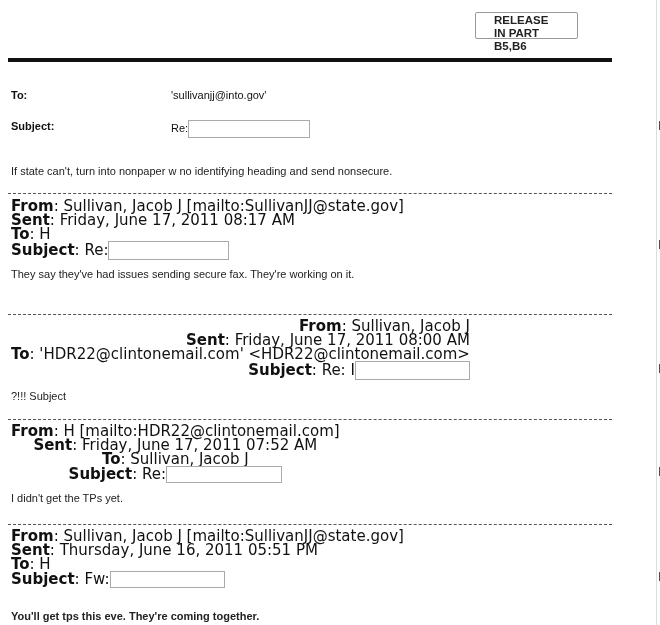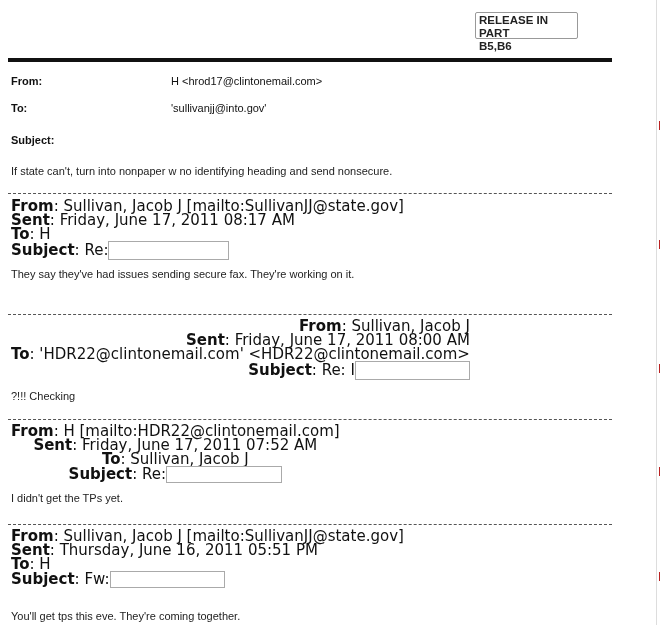--- a/index.html
+++ b/index.html
@@ -1,17 +1,17 @@
 <!DOCTYPE html>
 <html><head>
   <meta charset="utf-8">
   <style>
     html, body { margin:0; padding:0; background:#fff; }
     body { width:660px; height:625px; position:relative; overflow:hidden; font-family:"DejaVu Sans", sans-serif; color:#111; }
-    .release-box { position:absolute; left:475px; top:12px; width:103px; height:27px; border:1px solid #999; border-radius:2px; padding:1px 3px; font-family:"Liberation Sans", sans-serif; font-weight:bold; font-size:11.5px; line-height:13px; color:#222; box-sizing:border-box; }
+    .release-box { position:absolute; left:475px; top:12px; width:103px; height:27px; border:1px solid #999; border-radius:2px; padding:1px 18px; font-family:"Liberation Sans", sans-serif; font-weight:bold; font-size:11.5px; line-height:13px; color:#222; box-sizing:border-box; }
     .top-rule { position:absolute; left:8px; top:58px; width:604px; height:4px; background:#111; }
     .right-edge { position:absolute; left:656px; top:0; width:1px; height:625px; background:#ddd; }
     .hdr { position:absolute; left:11px; font-family:"Liberation Sans", sans-serif; font-size:11px; line-height:13.5px; }
     .hdr .row { display:flex; height:13.5px; }
     .hdr .lbl { width:160px; font-weight:bold; }
     .hdr .val { }
     .redact { display:inline-block; border:1px solid #aaa; background:#fff; height:18px; vertical-align:middle; box-sizing:border-box; }
     .body-text { position:absolute; left:11px; font-family:"Liberation Sans", sans-serif; font-size:11px; color:#222; }
     .sep { position:absolute; left:8px; width:604px; height:0; border-top:1.5px dashed #555; }
     .blk { position:absolute; left:11px; font-family:"DejaVu Sans", sans-serif; font-size:15px; line-height:14px; }
@@ -24,31 +24,28 @@
 <div class="release-box">
   <div>RELEASE IN PART</div>
   <div>B5,B6</div>
 </div>
 
 <div class="top-rule"></div>
 <div class="right-edge"></div>
 
 <div class="hdr" style="top:75px;">
   <div class="row">
-      <span class="lbl">From:</span>
-      <span class="val">H &lt;hrod17@clintonemail.com&gt;</span>
-    </div>
-  <div class="row">
     </div>
   <div class="row">
       <span class="lbl">To:</span>
       <span class="val">'sullivanjj@into.gov'</span>
     </div>
   <div class="row" style="margin-top:18px;">
       <span class="lbl">Subject:</span>
+      <span class="val"><span>Re:</span><span class="redact" style="width:122px;"></span></span>
     </div>
 </div>
 
 <div class="body-text" style="top:165px;">If state can't, turn into nonpaper w no identifying heading and send nonsecure.</div>
 
 <div class="sep" style="top:193px;"></div>
 
 <div class="blk" style="top:199px;">
   <div><b>From</b><span>: Sullivan, Jacob J [mailto:SullivanJJ@state.gov]</span></div>
   <div><b>Sent</b><span>: Friday, June 17, 2011 08:17 AM</span></div>
@@ -58,39 +55,39 @@
 <div class="body-text" style="top:268px;">They say they've had issues sending secure fax. They're working on it.</div>
 
 <div class="sep" style="top:314px;"></div>
 
 <div class="blk" style="top:319px;text-align:right;">
   <div><b>From</b><span>: Sullivan, Jacob J</span></div>
   <div><b>Sent</b><span>: Friday, June 17, 2011 08:00 AM</span></div>
   <div><b>To</b><span>: 'HDR22@clintonemail.com' &lt;HDR22@clintonemail.com&gt;</span></div>
   <div><b>Subject</b><span>: Re: I</span><span class="redact" style="width:115px;height:19px;"></span></div>
 </div>
-<div class="body-text" style="top:390px;">?!!! Checking</div>
+<div class="body-text" style="top:390px;">?!!! Subject</div>
 
 <div class="sep" style="top:419px;"></div>
 
 <div class="blk" style="top:424px;text-align:center;">
   <div><b>From</b><span>: H [mailto:HDR22@clintonemail.com]</span></div>
   <div><b>Sent</b><span>: Friday, June 17, 2011 07:52 AM</span></div>
   <div><b>To</b><span>: Sullivan, Jacob J</span></div>
   <div><b>Subject</b><span>: Re:</span><span class="redact" style="width:116px;height:17px;"></span></div>
 </div>
 <div class="body-text" style="top:492px;">I didn't get the TPs yet.</div>
 
 <div class="sep" style="top:524px;"></div>
 
 <div class="blk" style="top:529px;">
   <div><b>From</b><span>: Sullivan, Jacob J [mailto:SullivanJJ@state.gov]</span></div>
   <div><b>Sent</b><span>: Thursday, June 16, 2011 05:51 PM</span></div>
   <div><b>To</b><span>: H</span></div>
   <div><b>Subject</b><span>: Fw:</span><span class="redact" style="width:115px;height:17px;"></span></div>
 </div>
-<div class="body-text" style="top:610px;">You'll get tps this eve. They're coming together.</div>
+<div class="body-text" style="top:610px;font-weight:bold;">You'll get tps this eve. They're coming together.</div>
 
 <div class="code" style="top:119px;">B5</div>
 <div class="code" style="top:238px;">B5</div>
 <div class="code" style="top:362px;">B5</div>
 <div class="code" style="top:465px;">B5</div>
 <div class="code" style="top:570px;">B5</div>
 
 </body></html>

